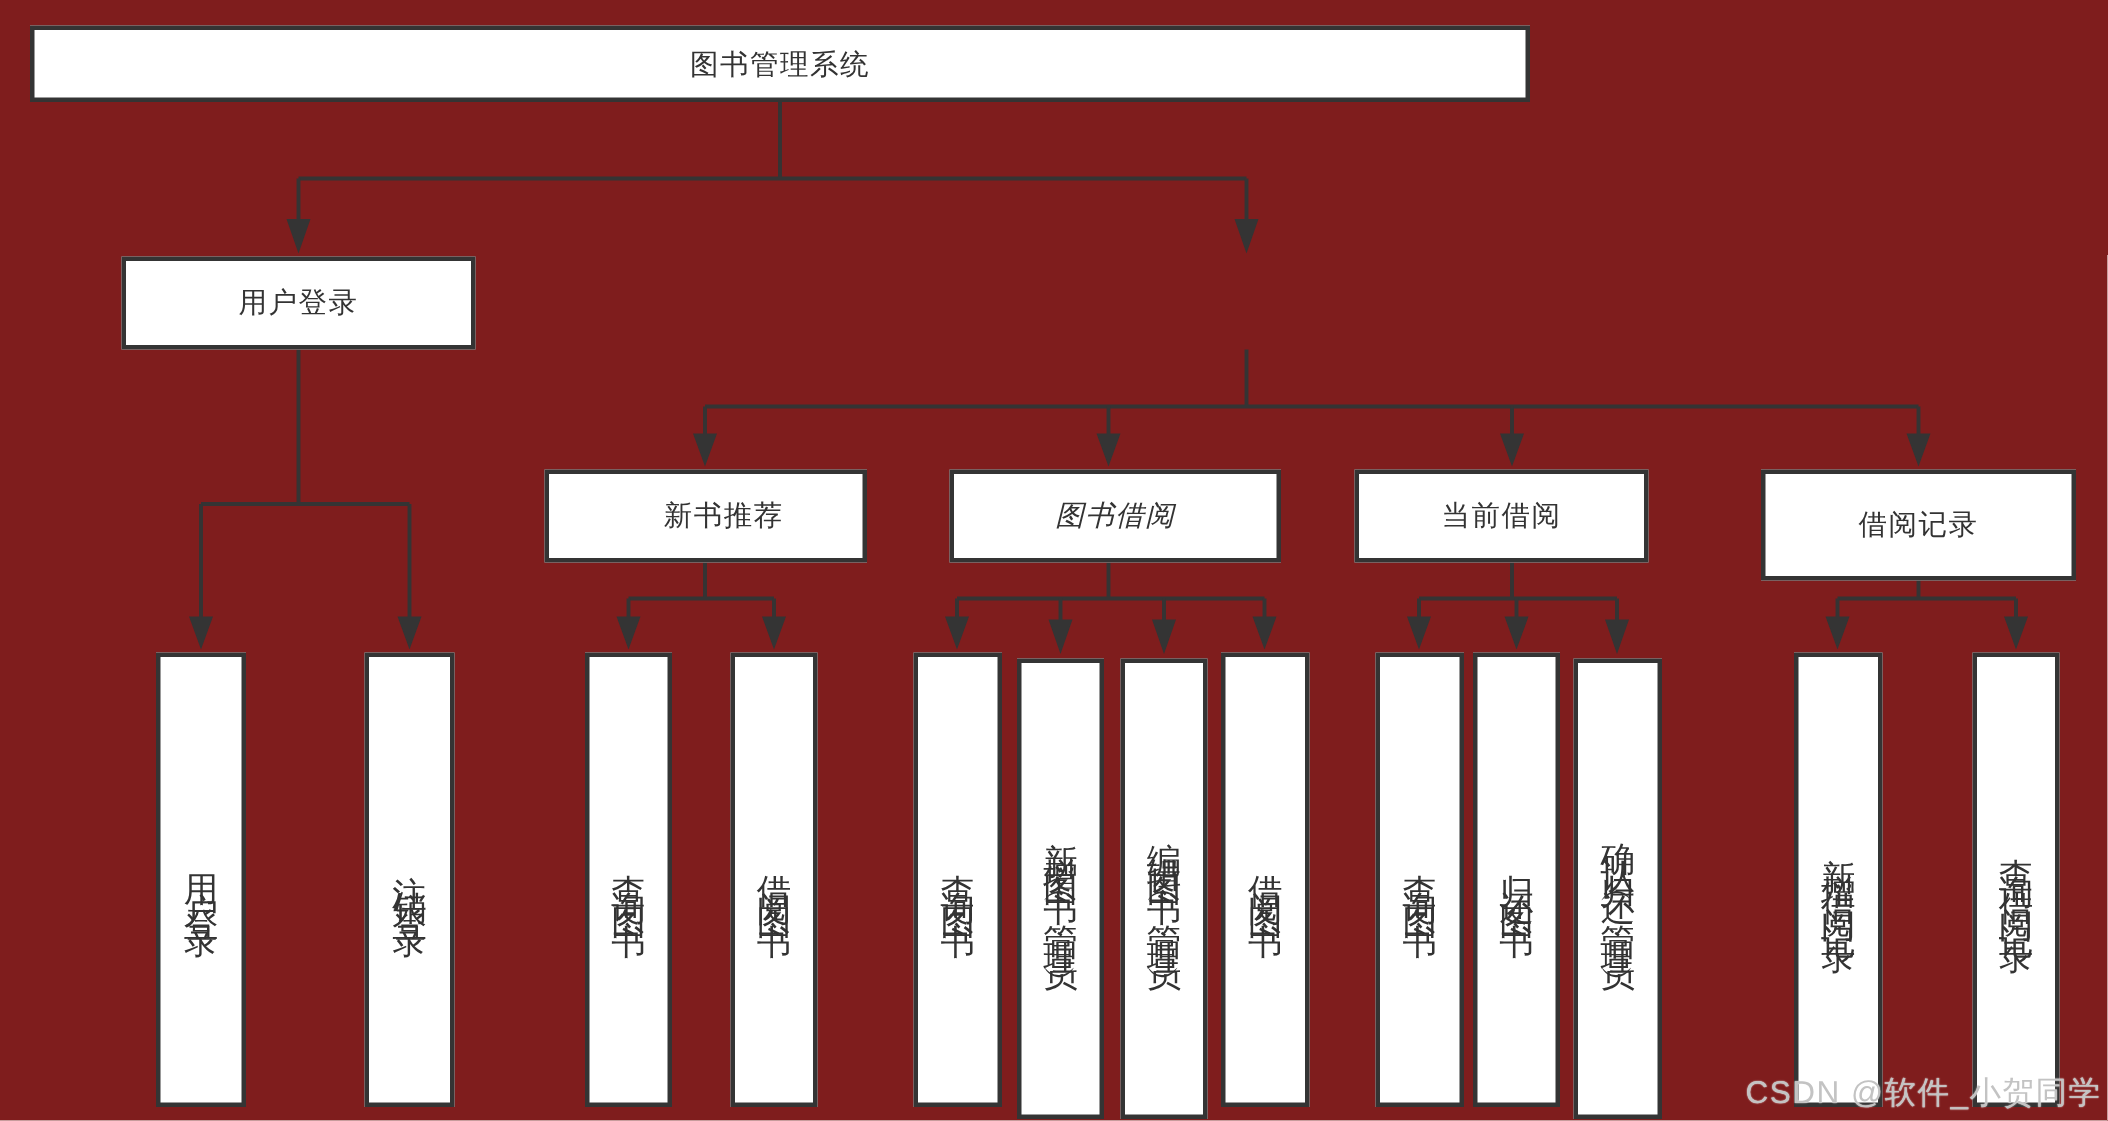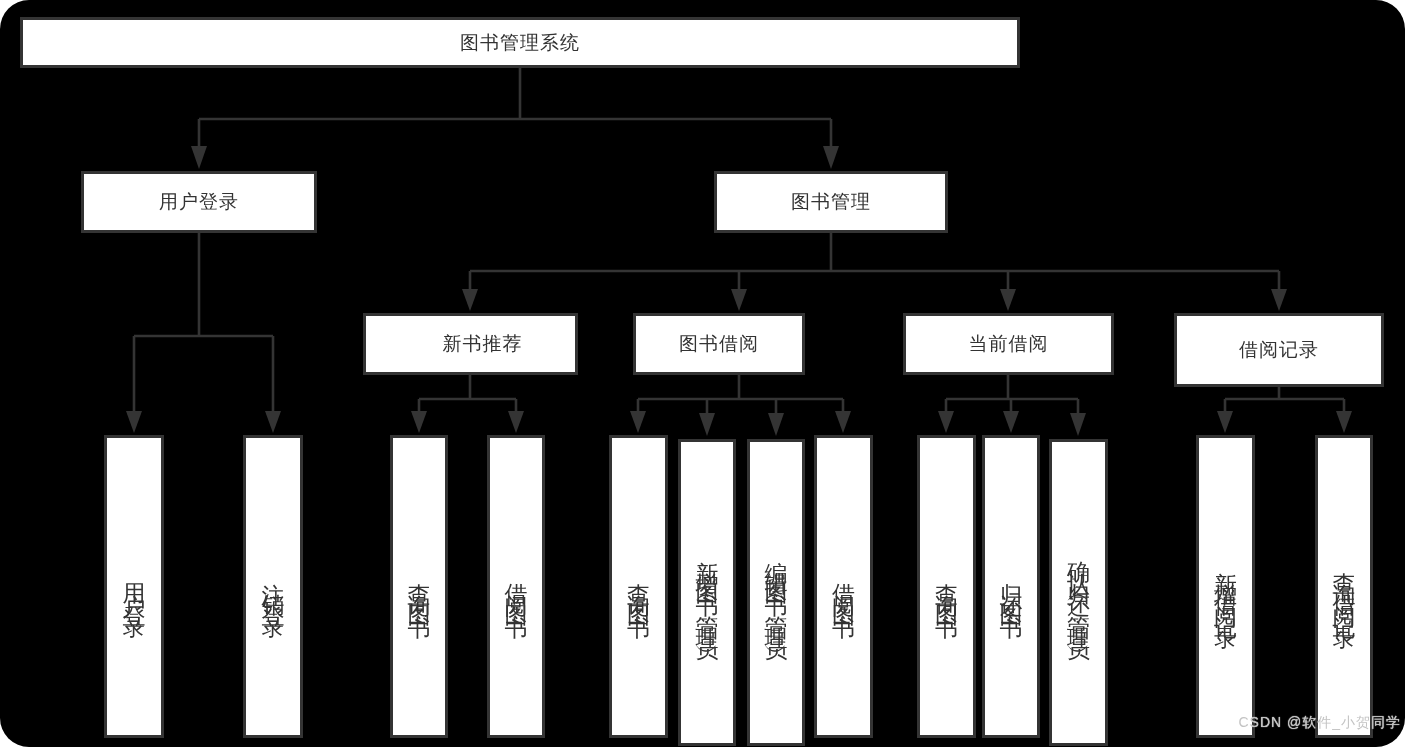--- a/index.html
+++ b/index.html
@@ -5,23 +5,22 @@
   html, body {
     margin: 0;
     padding: 0;
     background: #ffffff;
     font-family: "Liberation Sans", "DejaVu Sans", sans-serif;
   }
   .canvas {
     position: relative;
     width: 1405px;
     height: 747px;
-    background: #000000;
+    background: #7f1d1d;
     overflow: hidden;
-    border-radius: 29px;
   }
   .connectors {
     position: absolute;
     left: 0;
     top: 0;
     width: 1405px;
     height: 747px;
     z-index: 1;
   }
   .node, .leaf {
@@ -46,21 +45,21 @@
     text-orientation: mixed;
     letter-spacing: 11px;
     line-height: 1;
     overflow: hidden;
   }
   .watermark {
     position: absolute;
     right: 4px;
     top: 714px;
     z-index: 3;
-    font-size: 14px;
+    font-size: 21px;
     color: #c3c3c3;
     letter-spacing: 1px;
     white-space: nowrap;
     text-shadow: 0 0 1px #ffffff;
   }
 </style>
 </head>
 <body>
 
 <div class="canvas">
@@ -127,25 +126,24 @@
       <polygon points="1003,411 1019,411 1011,433"></polygon>
       <polygon points="1070,413 1086,413 1078,436"></polygon>
       <polygon points="1217,411 1233,411 1225,433"></polygon>
       <polygon points="1336,411 1352,411 1344,433"></polygon>
     </g>
   </svg>
 
   <div class="node" style="left:20px; top:17px; width:1000px; height:51px;">图书管理系统</div>
 
   <div class="node" style="left:81px; top:171px; width:236px; height:62px;">用户登录</div>
-  <div class="node" style="left:714px; top:171px; width:234px; height:62px;">图书管理</div>
 
   <div class="node" style="left:363px; top:313px; width:215px; height:62px;padding-left:24px;">新书推荐</div>
-  <div class="node" style="left:633px; top:313px; width:172px; height:62px;">图书借阅</div>
-  <div class="node" style="left:903px; top:313px; width:211px; height:62px;text-align:right;">当前借阅</div>
+  <div class="node" style="left:633px; top:313px; width:221px; height:62px;font-style:italic;">图书借阅</div>
+  <div class="node" style="left:903px; top:313px; width:196px; height:62px;text-align:right;">当前借阅</div>
   <div class="node" style="left:1174px; top:313px; width:210px; height:74px;">借阅记录</div>
 
   <div class="leaf" style="left:104px; top:435px; width:60px; height:303px;">用户登录</div>
   <div class="leaf" style="left:243px; top:435px; width:60px; height:303px;">注销登录</div>
 
   <div class="leaf" style="left:390px; top:435px; width:58px; height:303px;">查询图书</div>
   <div class="leaf" style="left:487px; top:435px; width:58px; height:303px;">借阅图书</div>
 
   <div class="leaf" style="left:609px; top:435px; width:59px; height:303px;">查询图书</div>
   <div class="leaf" style="left:678px; top:439px; width:58px; height:307px;">新增图书（管理员）</div>

